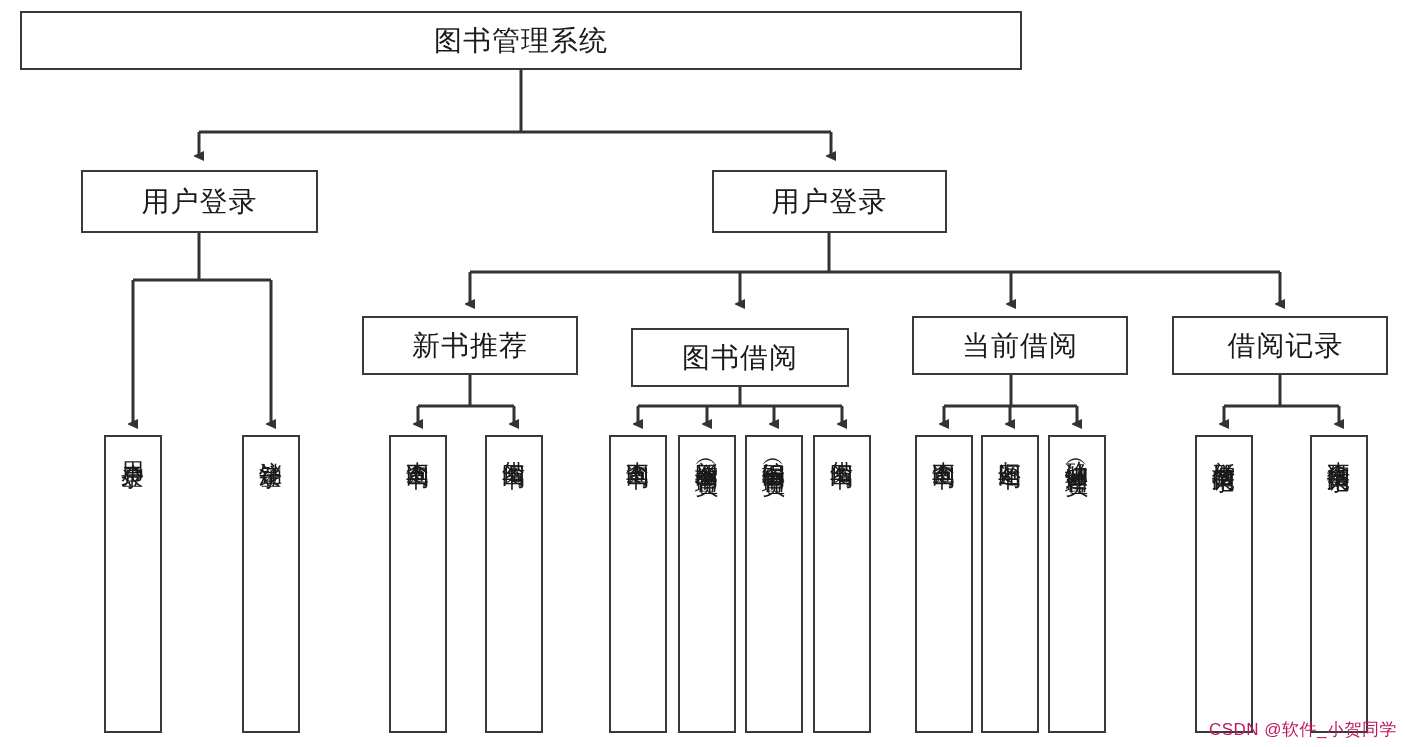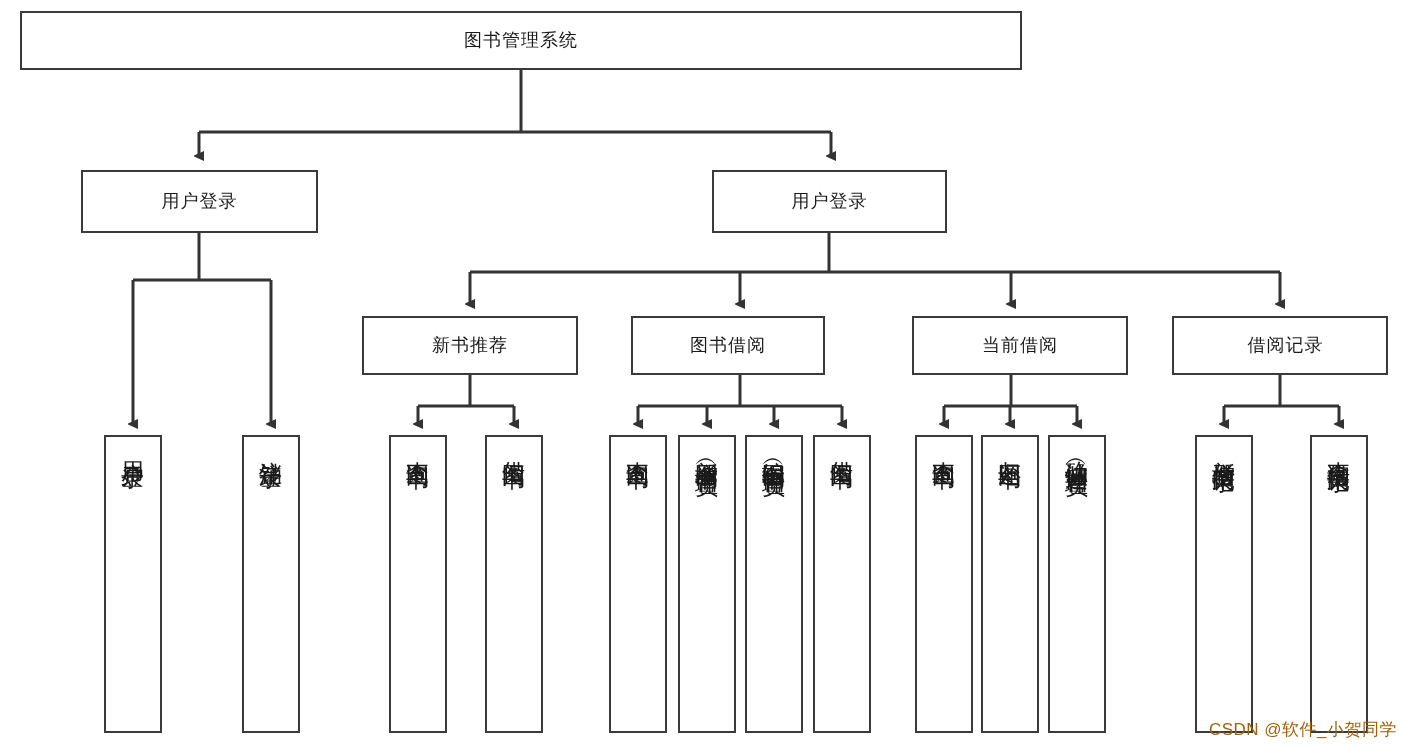--- a/index.html
+++ b/index.html
@@ -35,41 +35,41 @@
     justify-content: center;
     color: #1a1a1a;
   }
   .node .label {
     display: block;
     text-align: center;
     line-height: 1.25;
     color: #1a1a1a;
   }
   .node.horiz .label {
-    font-size: 18px;
+    font-size: 28px;
     letter-spacing: 1px;
   }
   .node.vert {
     align-items: flex-start;
     padding-top: 6px;
   }
   .node.vert .label {
     writing-mode: vertical-rl;
     text-orientation: upright;
     font-size: 23px;
     line-height: 1.05;
     letter-spacing: 2px;
     white-space: nowrap;
   }
   .watermark {
     position: absolute;
     right: 8px;
     bottom: 6px;
     font-size: 17px;
-    color: #a16207;
+    color: #be185d;
     letter-spacing: 0.5px;
     user-select: none;
   }
 </style>
 </head>
 <body>
 
 <div id="canvas">
 
   <svg class="wires" viewBox="0 0 1405 747">
@@ -129,21 +129,21 @@
   <div class="node horiz" style="left:81px; top:170px; width:237px; height:63px;">
     <span class="label">用户登录</span>
   </div>
   <div class="node horiz" style="left:712px; top:170px; width:235px; height:63px;">
     <span class="label">用户登录</span>
   </div>
 
   <div class="node horiz" style="left:362px; top:316px; width:216px; height:59px;">
     <span class="label">新书推荐</span>
   </div>
-  <div class="node horiz" style="left:631px; top:316px; width:194px; height:59px;">
+  <div class="node horiz" style="left:631px; top:328px; width:218px; height:59px;">
     <span class="label">图书借阅</span>
   </div>
   <div class="node horiz" style="left:903px; top:316px; width:216px; height:59px;margin-left:9px;">
     <span class="label">当前借阅</span>
   </div>
   <div class="node horiz" style="left:1172px; top:316px; width:216px; height:59px;padding-left:11px;">
     <span class="label">借阅记录</span>
   </div>
 
   <div class="node vert" style="left:104px; top:435px; width:58px; height:298px;">

